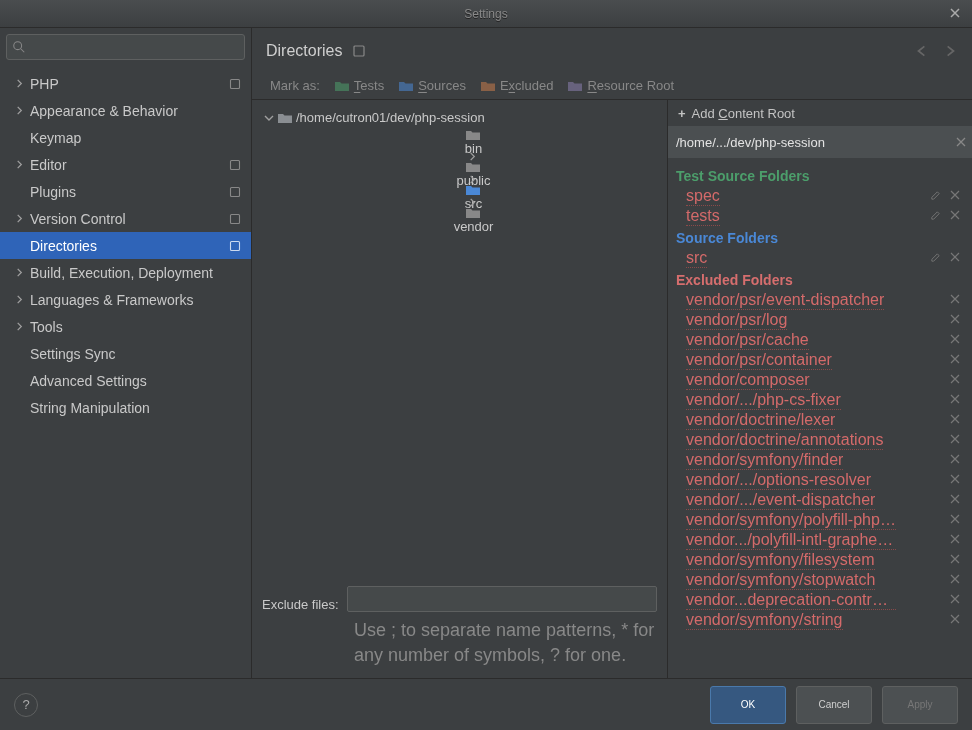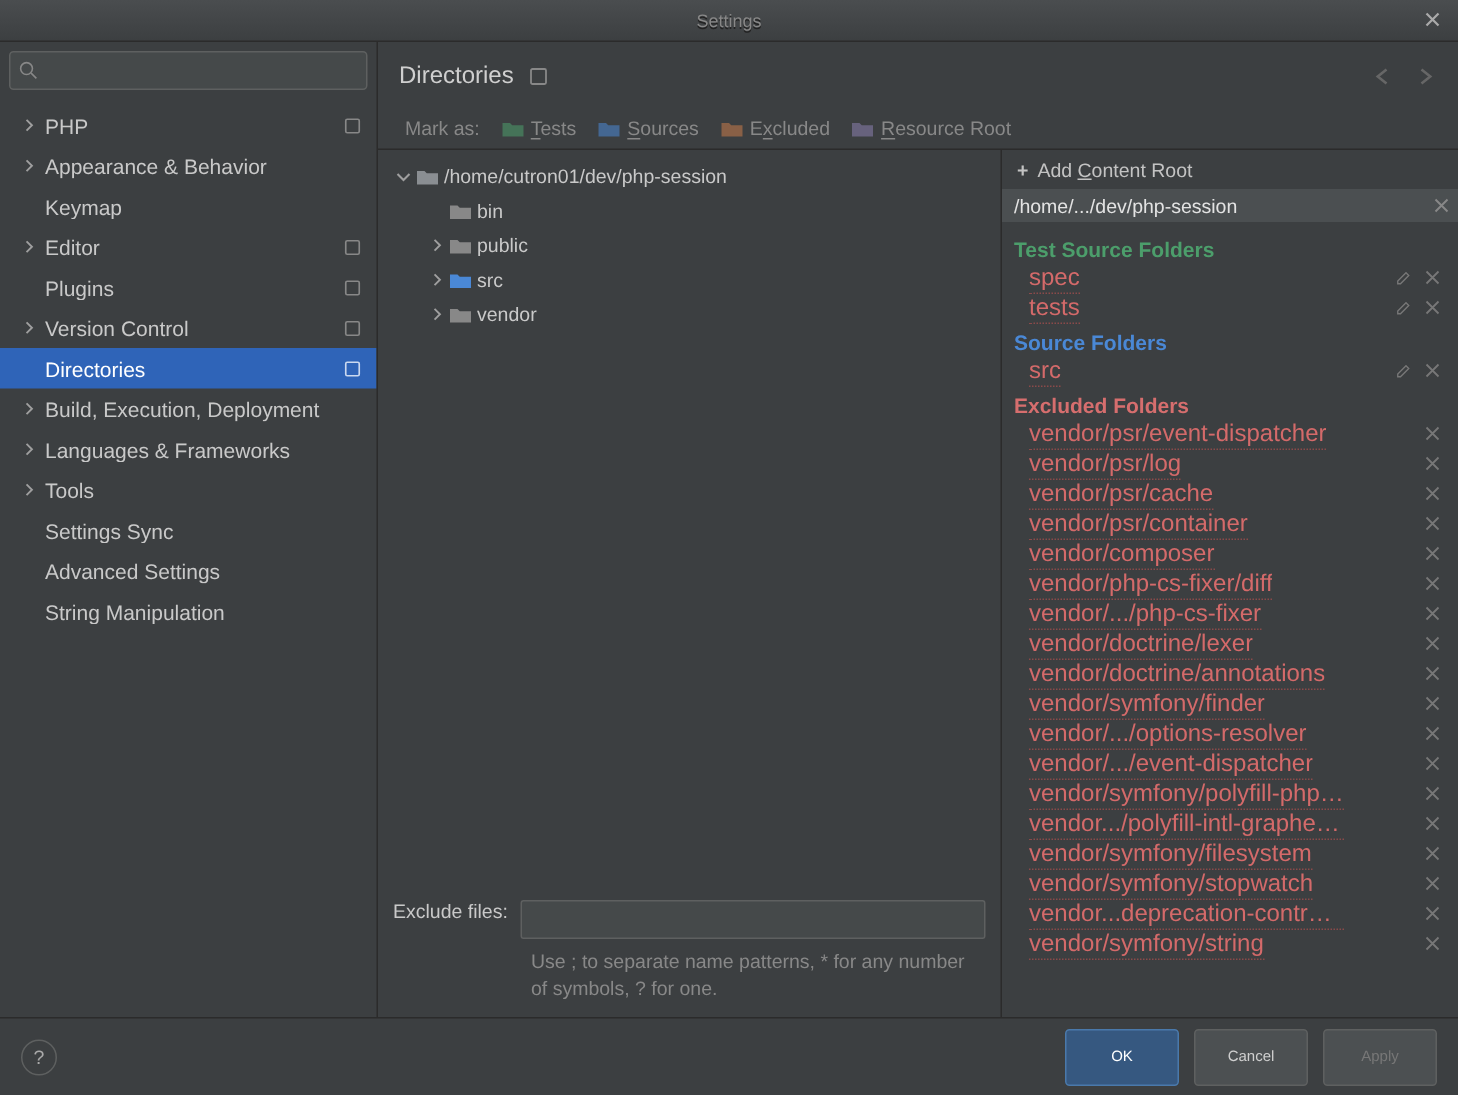--- a/index.html
+++ b/index.html
@@ -133,41 +133,41 @@
   display: flex;
   align-items: center;
   height: 23px;
   color: #c9c9c9;
   font-size: 13px;
 }
 .tree-row .chev { width: 14px; color: #9f9f9f; display: inline-flex; justify-content: center; }
 .tree-row .fld { width: 18px; display: inline-flex; align-items: center; justify-content: center; }
 .tree-row .lbl { margin-left: 2px; }
 .ind-0 { padding-left: 0; }
-.ind-1 { padding-left: 22px; }
+.ind-1 { padding-left: 22px; flex-direction: column; }
 .exclude-row {
   display: flex;
-  align-items: flex-start;
+  align-items: flex-end;
   padding: 6px 10px 4px 10px;
   gap: 8px;
 }
 .exclude-row label { font-size: 13px; color: #c9c9c9; }
 .exclude-input {
   flex: 1;
   height: 26px;
   background: #45494a;
   border: 1px solid #5e6060;
   border-radius: 2px;
   color: #bbb;
   padding: 0 6px;
 }
 .exclude-hint {
   padding: 2px 12px 10px 102px;
   color: #888;
-  font-size: 13px;
+  font-size: 18px;
   line-height: 1.4;
 }
 .right-col {
   flex: 1;
   display: flex;
   flex-direction: column;
   min-width: 0;
   min-height: 0;
   position: relative;
 }
@@ -175,21 +175,21 @@
   height: 26px;
   display: flex;
   align-items: center;
   padding: 0 10px;
   color: #c3c3c3;
   font-size: 13px;
   gap: 6px;
 }
 .add-root .plus { font-weight: bold; }
 .root-path {
-  height: 22px;
+  height: 32px;
   background: #4b4f51;
   display: flex;
   align-items: center;
   padding: 0 8px;
   color: #e3e3e3;
   font-size: 13px;
   position: relative;
 }
 .root-path .x { position: absolute; right: 6px; color: #888; cursor: pointer; }
 .folders-scroll {
@@ -632,30 +632,20 @@
               <span class="fname">vendor/composer</span>
               <span class="acts">
                 <span class="del">
                   <svg viewBox="0 0 10 10" width="10" height="10">
                     <path d="M1 1 L9 9 M9 1 L1 9" stroke="currentColor" stroke-width="1.2"></path>
                   </svg>
                 </span>
               </span>
             </div>
             <div class="folder-line">
-              <span class="fname">vendor/php-cs-fixer/diff</span>
-              <span class="acts">
-                <span class="del">
-                  <svg viewBox="0 0 10 10" width="10" height="10">
-                    <path d="M1 1 L9 9 M9 1 L1 9" stroke="currentColor" stroke-width="1.2"></path>
-                  </svg>
-                </span>
-              </span>
-            </div>
-            <div class="folder-line">
               <span class="fname">vendor/.../php-cs-fixer</span>
               <span class="acts">
                 <span class="del">
                   <svg viewBox="0 0 10 10" width="10" height="10">
                     <path d="M1 1 L9 9 M9 1 L1 9" stroke="currentColor" stroke-width="1.2"></path>
                   </svg>
                 </span>
               </span>
             </div>
             <div class="folder-line">

